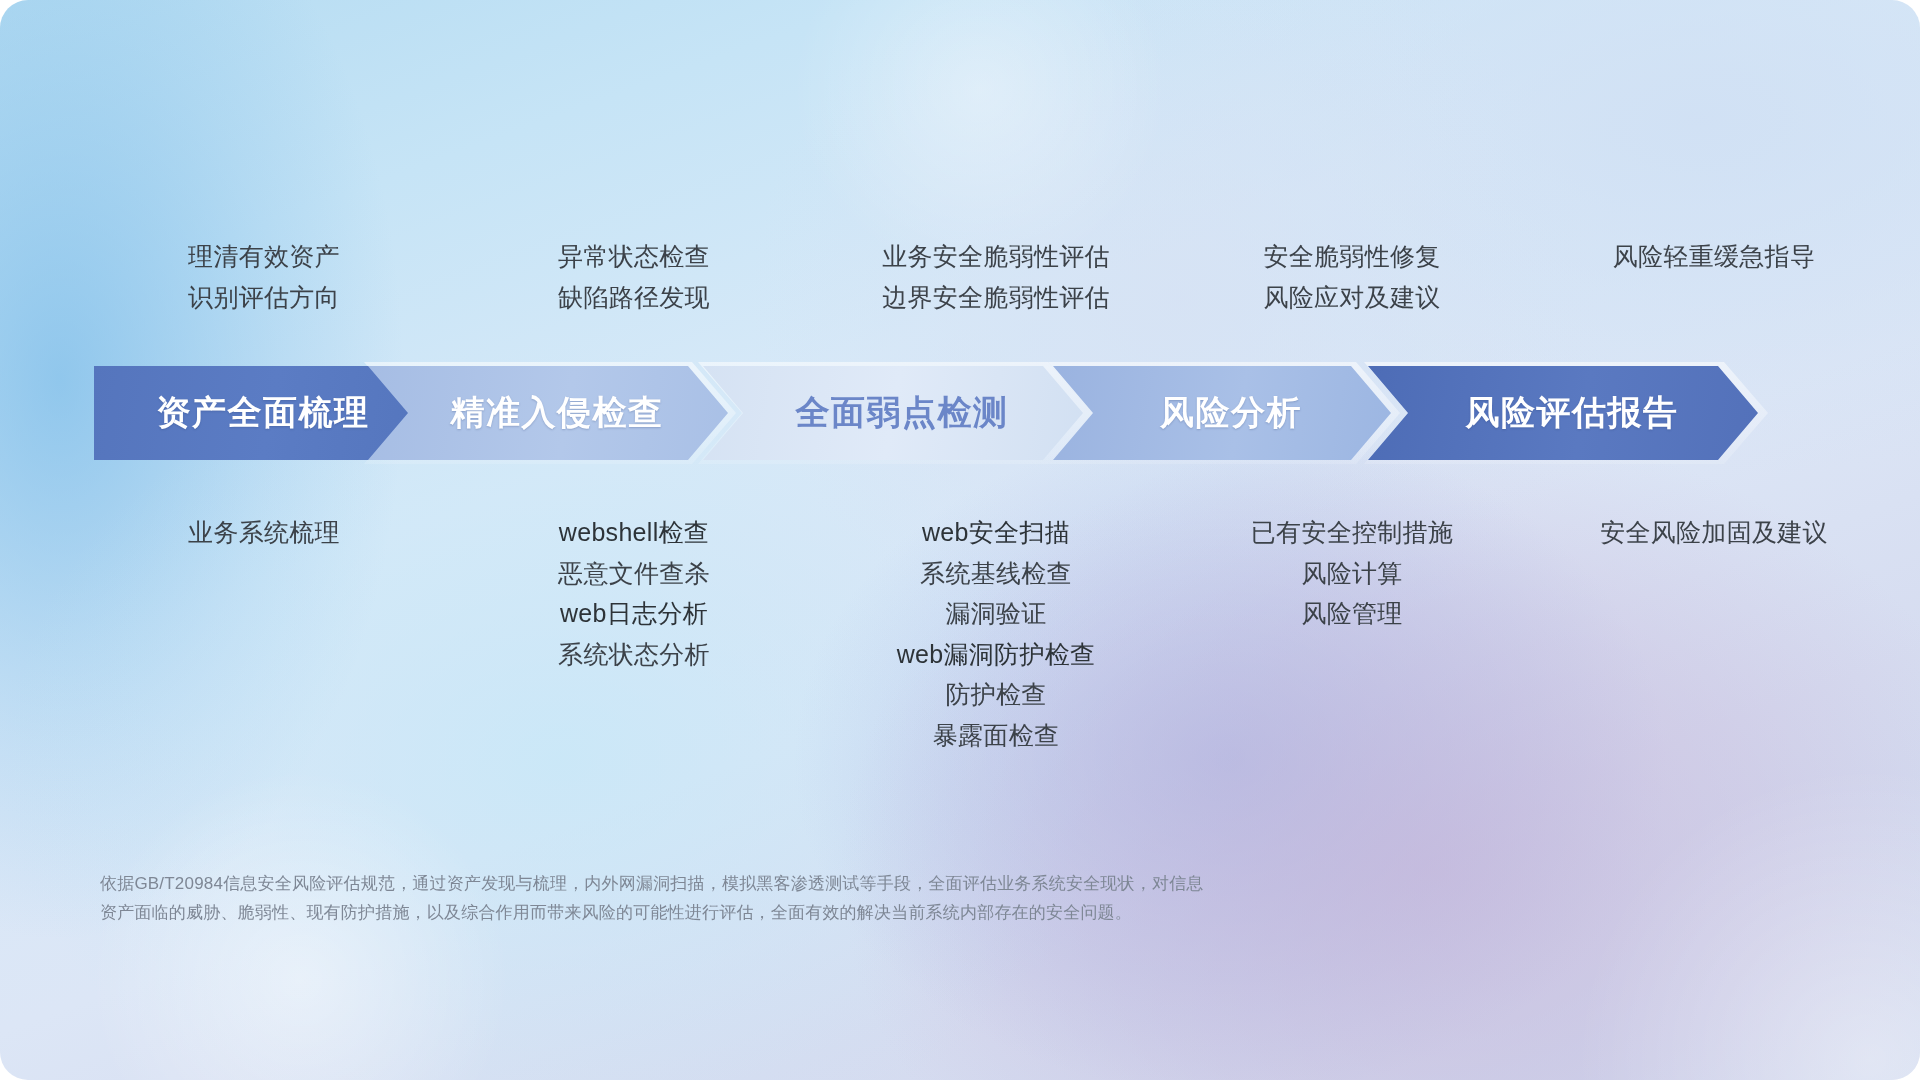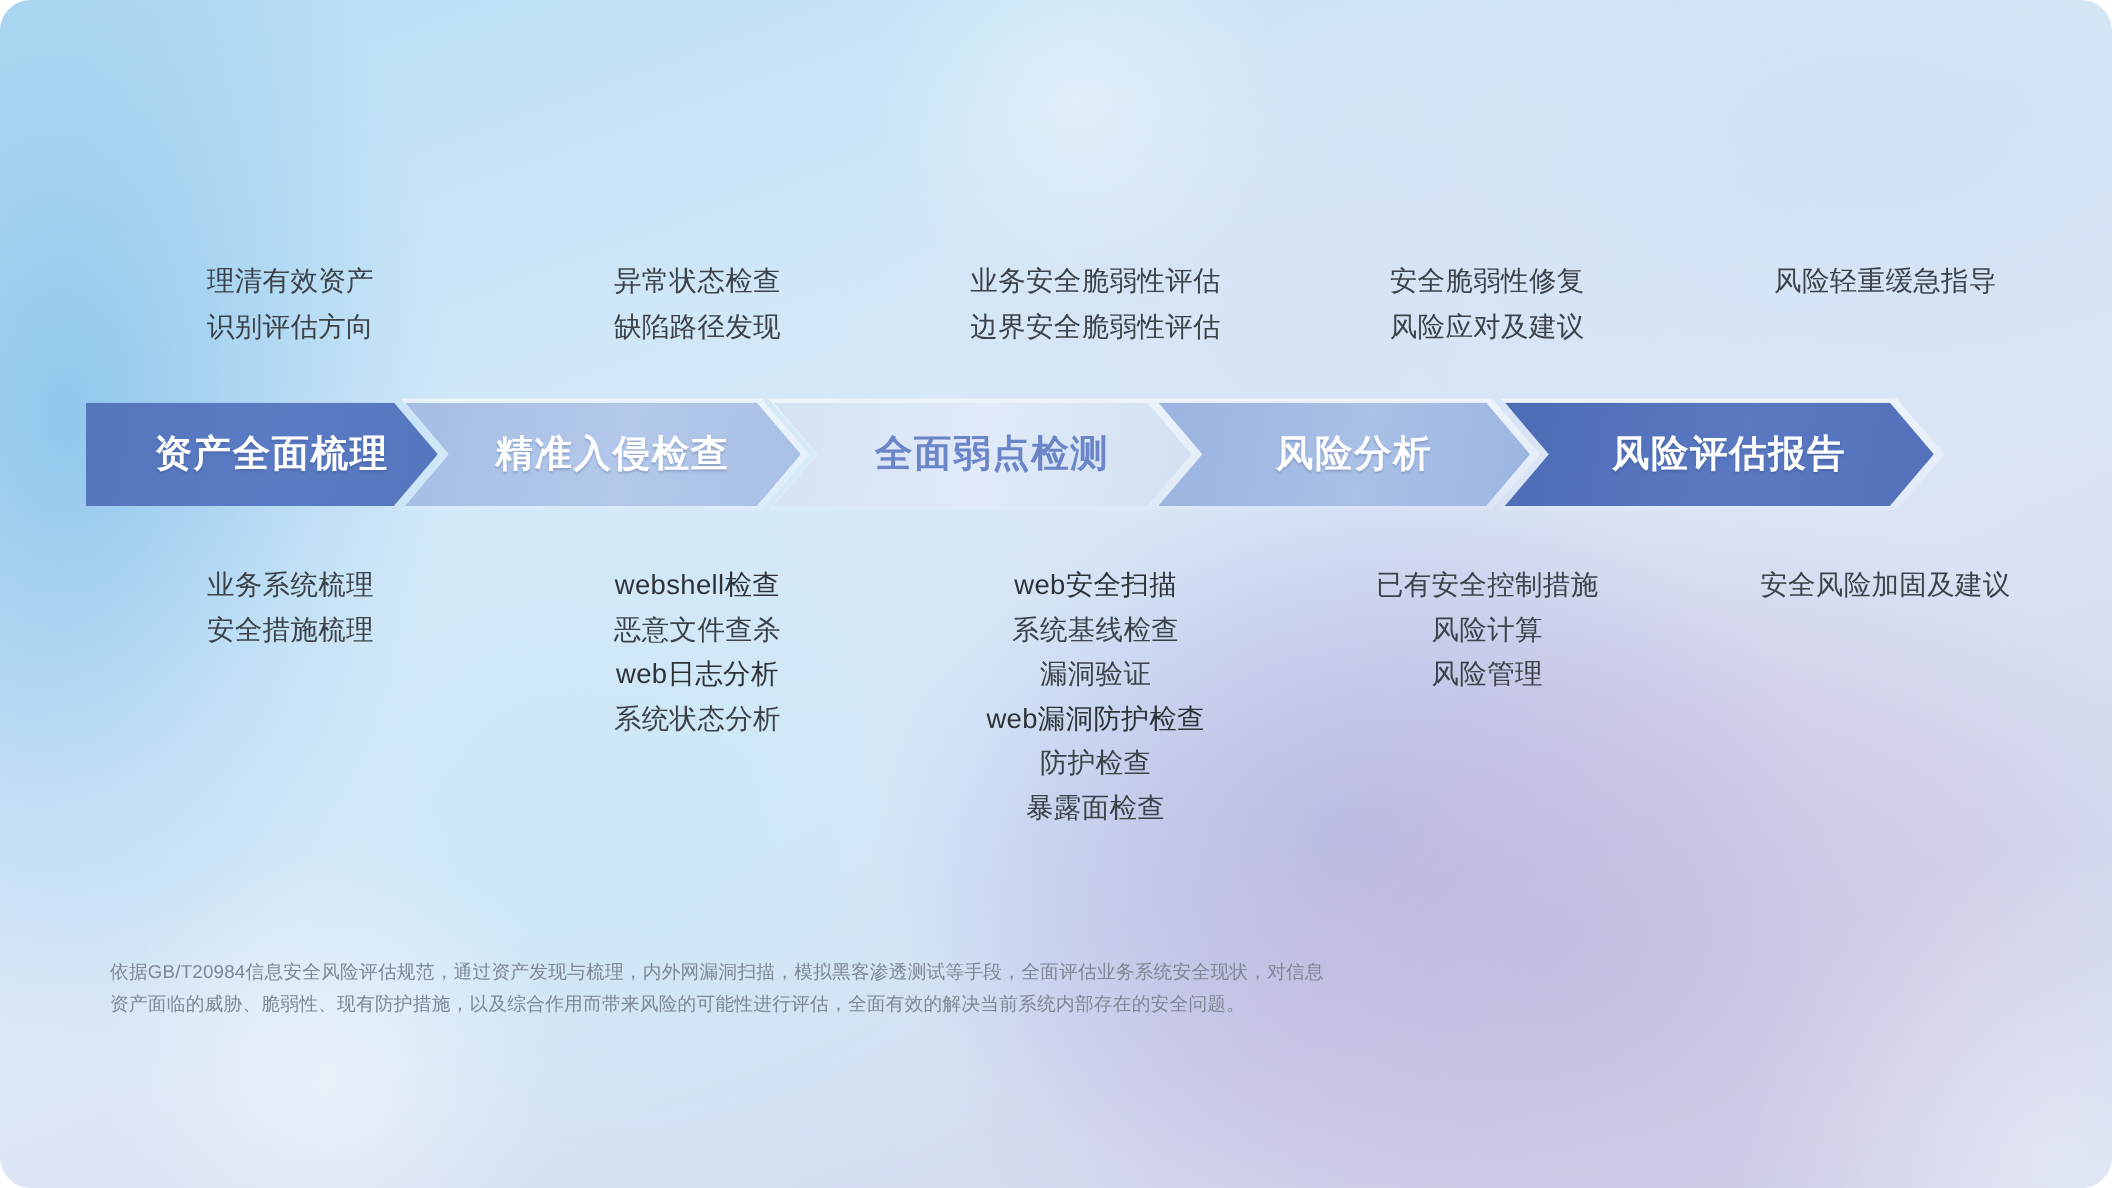--- a/index.html
+++ b/index.html
@@ -73,21 +73,21 @@
             clip-path: polygon(0 0, calc(100% - 40px) 0, 100% 50%, calc(100% - 40px) 100%, 0 100%);
   }
   .chev .lbl {
     font-size:34px;
     font-weight:700;
     letter-spacing:1.5px;
     padding-left:18px;
     white-space:nowrap;
   }
   
-  #chev0 { left:0px;    width:320px; background:linear-gradient(100deg,#5575bd 0%,#5b7cc4 55%,#5576be 100%); }
+  #chev0 { left:16px;    width:320px; background:linear-gradient(100deg,#5575bd 0%,#5b7cc4 55%,#5576be 100%); }
   #chev1 { left:290px;  width:360px; background:linear-gradient(100deg,#a6bde4 0%,#b3c8ea 55%,#a9c0e6 100%); }
   #chev2 { left:625px;  width:380px; background:linear-gradient(100deg,#d5e2f3 0%,#e0eaf8 50%,#d2e0f2 100%); }
   #chev3 { left:975px;  width:338px; background:linear-gradient(100deg,#9ab3e0 0%,#a9c0e7 55%,#9cb6e2 100%); }
   #chev4 { left:1290px; width:390px; background:linear-gradient(100deg,#4d6cb6 0%,#5a79c1 55%,#5371ba 100%);align-items:center; }
 
   
   .ghost {
     position:absolute; top:-4px; height:102px;
     background:linear-gradient(180deg, rgba(255,255,255,0.55), rgba(255,255,255,0.14));
     -webkit-clip-path: polygon(0 0, calc(100% - 44px) 0, 100% 50%, calc(100% - 44px) 100%, 0 100%, 44px 50%);
@@ -161,21 +161,20 @@
     </div>
     <div class="chev" id="chev4">
       <span class="lbl white">风险评估报告</span>
     </div>
   </div>
 
   <div class="row" id="bot-row">
 
     <div class="col">
       <div class="item">业务系统梳理</div>
-      <div class="item">安全措施梳理</div>
     </div>
 
     <div class="col">
       <div class="item em">webshell检查</div>
       <div class="item">恶意文件查杀</div>
       <div class="item em">web日志分析</div>
       <div class="item">系统状态分析</div>
     </div>
 
     <div class="col">

